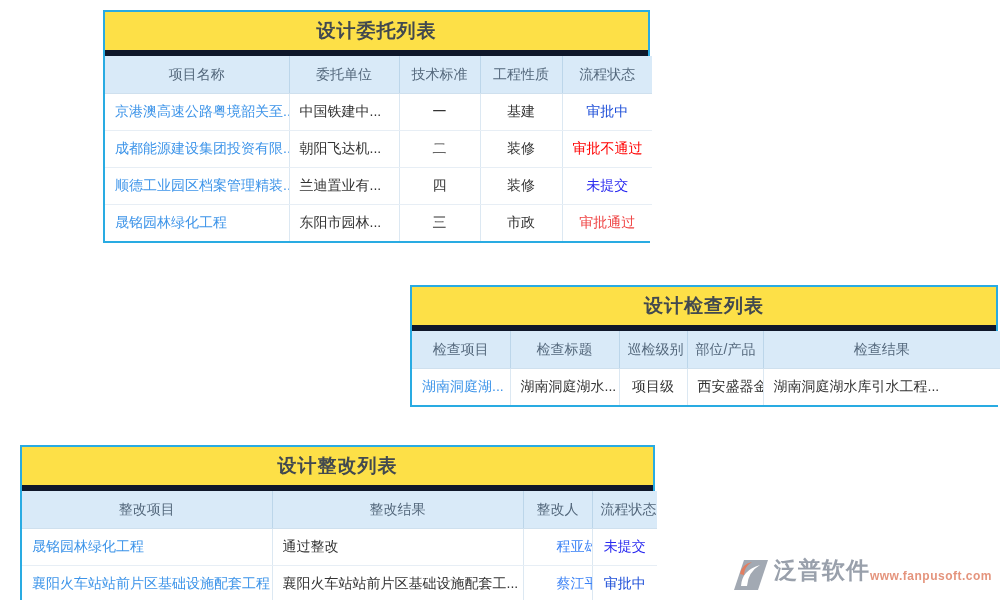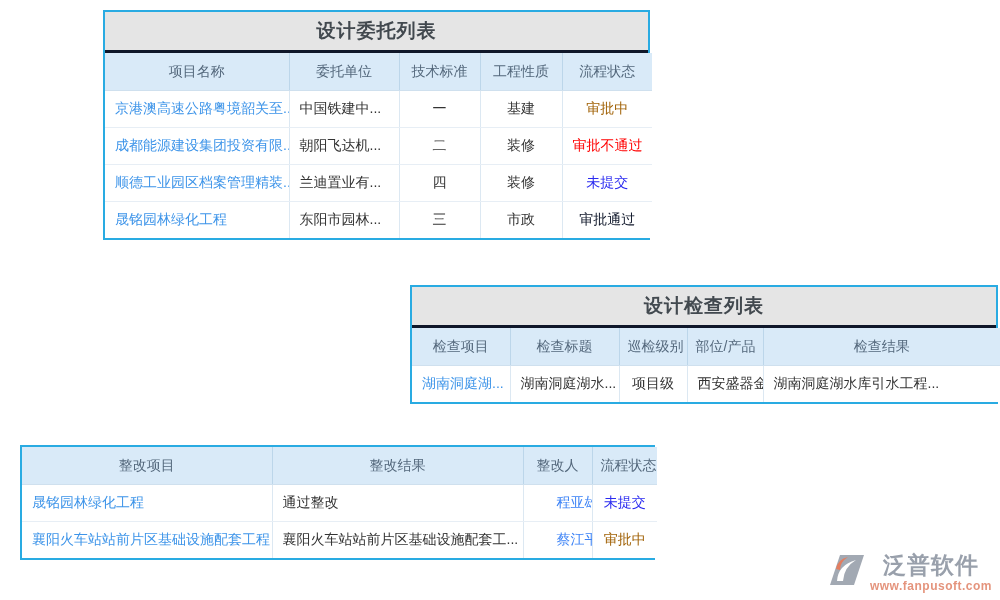--- a/index.html
+++ b/index.html
@@ -13,52 +13,52 @@
     border:2px solid #29abe2;
     background:#ffffff;
     box-sizing:border-box;
   }
   .t1{left:103px;top:10px;width:547px;}
   .t2{left:410px;top:285px;width:588px;}
   .t3{left:20px;top:445px;width:635px;}
   .panel-title{
     height:38px;line-height:38px;text-align:center;
     font-size:19px;font-weight:bold;color:#42494f;
-    border-bottom:3px solid #0f172a;background:#e5e5e5;
+    border-bottom:6px solid #0f172a;background:#fde047;
     letter-spacing:1px;
   }
   table{width:100%;border-collapse:collapse;table-layout:fixed;font-size:14px;}
   th{
     background:#d9eaf8;color:#54687c;font-weight:normal;
     height:37px;padding:0 8px;
     border-right:1px solid #bcd6ea;border-bottom:1px solid #cfe0ee;
     text-align:center;white-space:nowrap;overflow:hidden;margin-top:8px;
   }
   th:last-child{border-right:none;}
   td{
     height:36px;padding:0 10px;color:#333333;text-align:center;
     border-right:1px solid #dce8f2;border-bottom:1px solid #e7eef5;
     white-space:nowrap;overflow:hidden;text-overflow:clip;
     background:#ffffff;
   }
   td:last-child{border-right:none;}
   tr:last-child td{border-bottom:none;}
   .al{text-align:left;}
   a.link{color:#3d94e9;text-decoration:none;cursor:pointer;}
-  .status[data-color="orange"]{color:#a16207;text-align:right;}
+  .status[data-color="orange"]{color:#1d4ed8;text-align:right;}
   .status[data-color="red"]{color:#ff0000;}
   .status[data-color="blue"]{color:#2a2af0;}
-  .status[data-color="green"]{color:#0f172a;margin-top:12px;}
+  .status[data-color="green"]{color:#ef4444;margin-top:12px;}
   .person{color:#3b82f6;margin-left:23px;}
   
   .watermark{
     position:absolute;right:8px;bottom:8px;
     display:flex;align-items:flex-start;gap:5px;opacity:0.9;
   }
-  .wm-text{display:flex;flex-direction:column;align-items:center;line-height:1;}
+  .wm-text{display:flex;align-items:flex-end;line-height:1;}
   .wm-brand{font-size:23px;font-weight:bold;color:#8e96a3;letter-spacing:1px;}
   .wm-url{font-size:12px;font-weight:bold;color:#e2896f;margin-top:3px;letter-spacing:0.5px;}
 </style>
 </head>
 <body>
 
 <section class="panel t1">
   <div class="panel-title">设计委托列表</div>
   <table>
     <colgroup>
@@ -135,20 +135,21 @@
         <td class="al">湖南洞庭湖水...</td>
         <td>项目级</td>
         <td>西安盛器金</td>
         <td class="al">湖南洞庭湖水库引水工程...</td>
       </tr>
     </tbody>
   </table>
 </section>
 
 <section class="panel t3">
+  <div class="panel-title">设计整改列表</div>
   <table>
     <colgroup>
       <col style="width:250px">
         <col style="width:251px">
         <col style="width:69px">
         <col style="width:65px">
     </colgroup>
     <thead>
       <tr>
         <th>整改项目</th>

